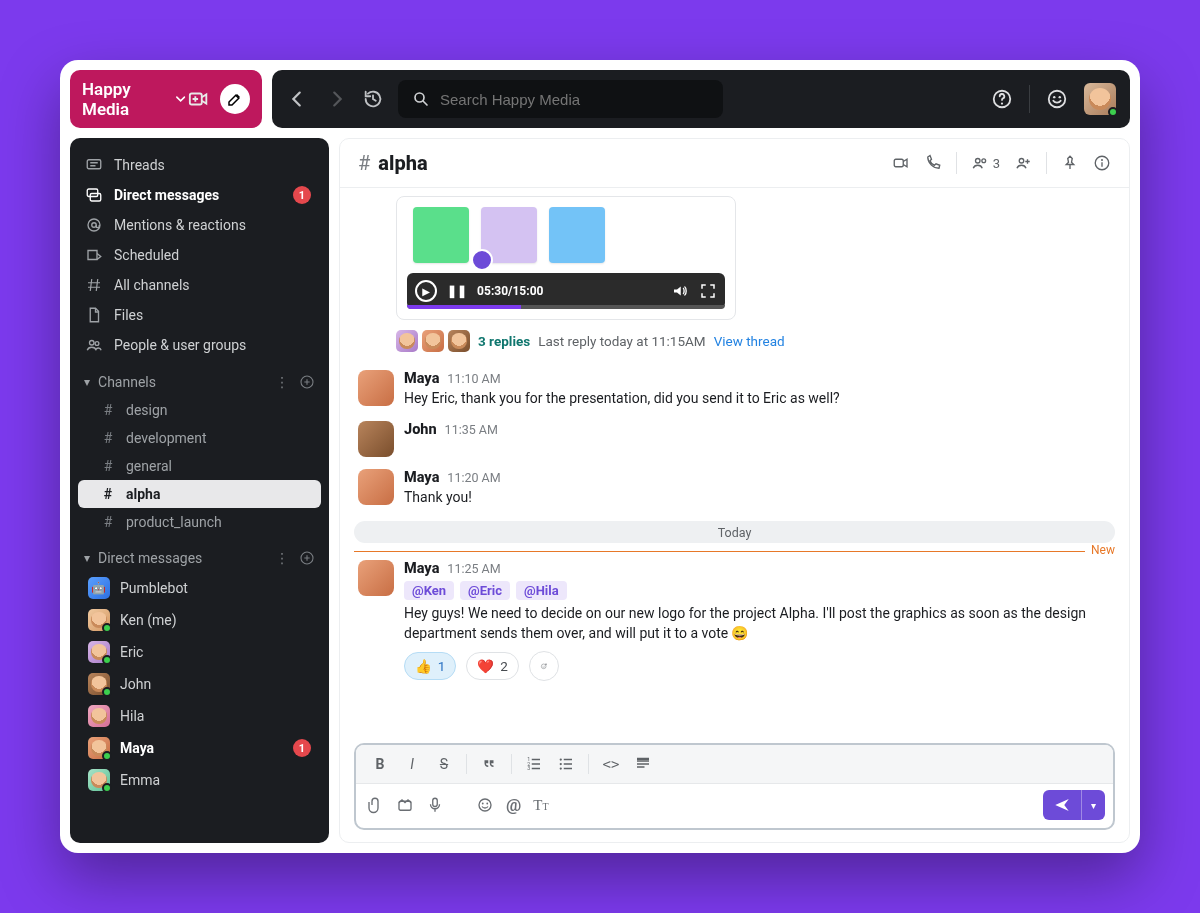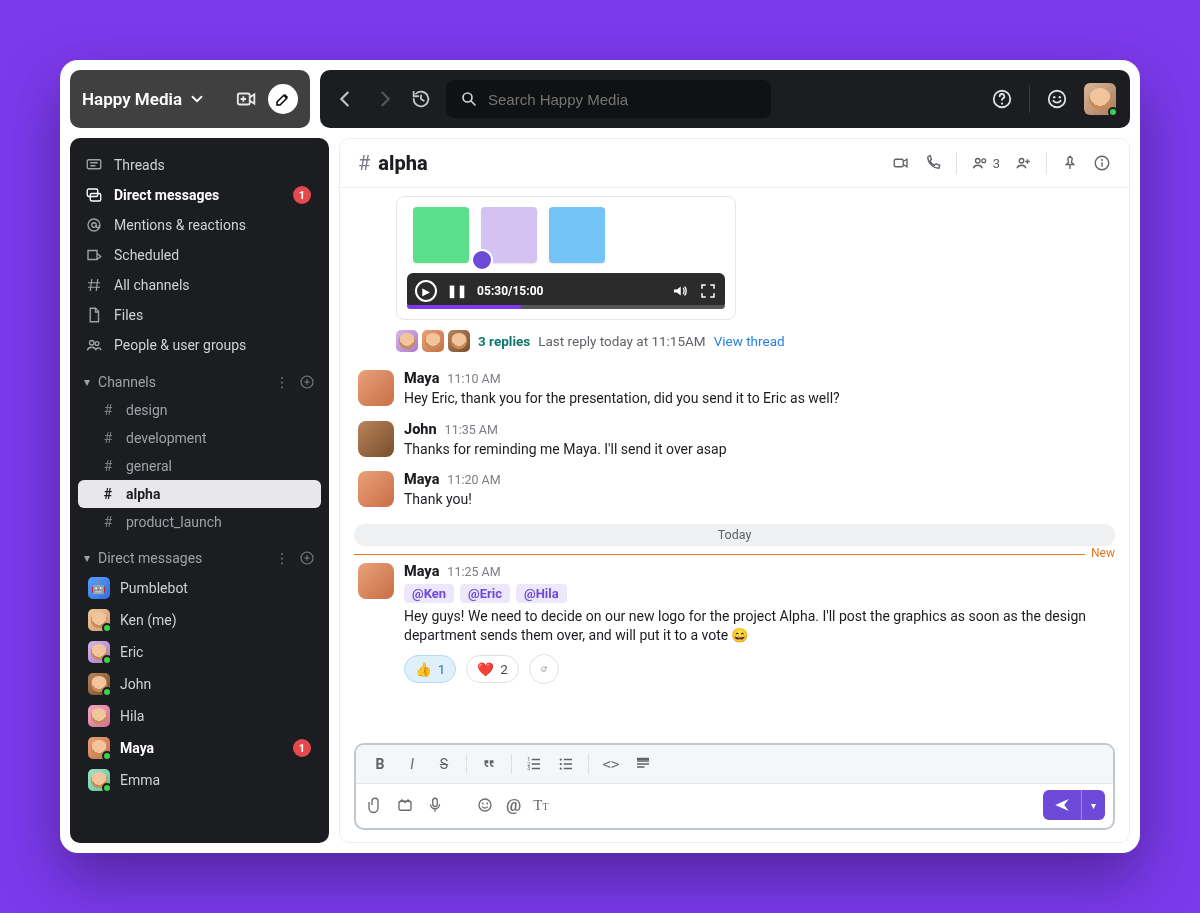--- a/index.html
+++ b/index.html
@@ -1,20 +1,20 @@
 <!DOCTYPE html>
 <html><head>
 <meta charset="utf-8">
 <style>
   * { box-sizing: border-box; margin: 0; padding: 0; }
   html, body { width: 1200px; height: 913px; font-family: -apple-system, "Segoe UI", Roboto, Arial, sans-serif; }
   body { background: #7c3aed; display: flex; align-items: center; justify-content: center; }
   .app-shell { width: 1080px; height: 793px; background: #fff; border-radius: 18px; box-shadow: 0 25px 60px rgba(0,0,0,.35); overflow: hidden; display: flex; flex-direction: column; padding: 10px; }
   .top-row { display: flex; gap: 10px; height: 58px; }
-  .ws-box { width: 240px; background: #404040; border-radius: 10px; display: flex; align-items: center; justify-content: space-between; padding: 0 12px; }
+  .ws-box { width: 192px; background: #be185d; border-radius: 10px; display: flex; align-items: center; justify-content: space-between; padding: 0 12px; }
   .ws-name { color: #fff; font-weight: 600; font-size: 17px; display: flex; align-items: center; gap: 6px; }
   .ws-actions { display: flex; align-items: center; gap: 10px; }
   .ws-actions .icon-btn { color: #e8e8e8; }
   .compose-btn { width: 30px; height: 30px; border-radius: 50%; background: #fff; color: #000; display: flex; align-items: center; justify-content: center; }
   .header { flex: 1; background: #1b1d21; border-radius: 10px; display: flex; align-items: center; padding: 0 14px; gap: 14px; }
   .nav-arrows { display: flex; gap: 18px; color: #bfc1c4; font-size: 20px; }
   .nav-arrows .dim { opacity: .35; }
   .history { color: #bfc1c4; }
   .search { flex: 0 0 325px; height: 38px; background: #0f1113; border-radius: 8px; display: flex; align-items: center; padding: 0 14px; gap: 10px; color: #9ea2a6; margin-left: 0; }
   .search input { flex: 1; background: transparent; border: 0; outline: 0; color: #cfd1d3; font-size: 15px; }
@@ -451,21 +451,20 @@
         </div>
         <div class="msg">
           <div class="avatar msg av-john">
               <div class="face"></div>
             </div>
           <div>
             <div class="meta">
                 <span class="name">John</span>
                 <span class="time">11:35 AM</span>
               </div>
-            <div class="text">Thanks for reminding me Maya. I'll send it over asap</div>
           </div>
         </div>
         <div class="msg">
           <div class="avatar msg av-maya">
               <div class="face"></div>
             </div>
           <div>
             <div class="meta">
                 <span class="name">Maya</span>
                 <span class="time">11:20 AM</span>

